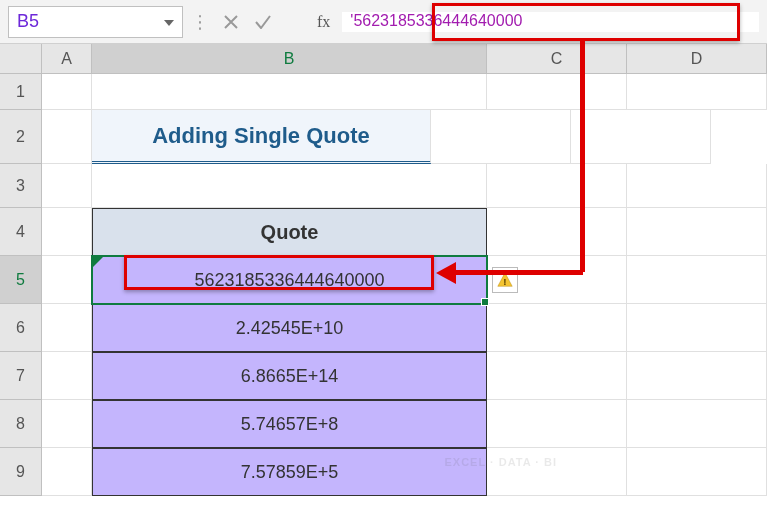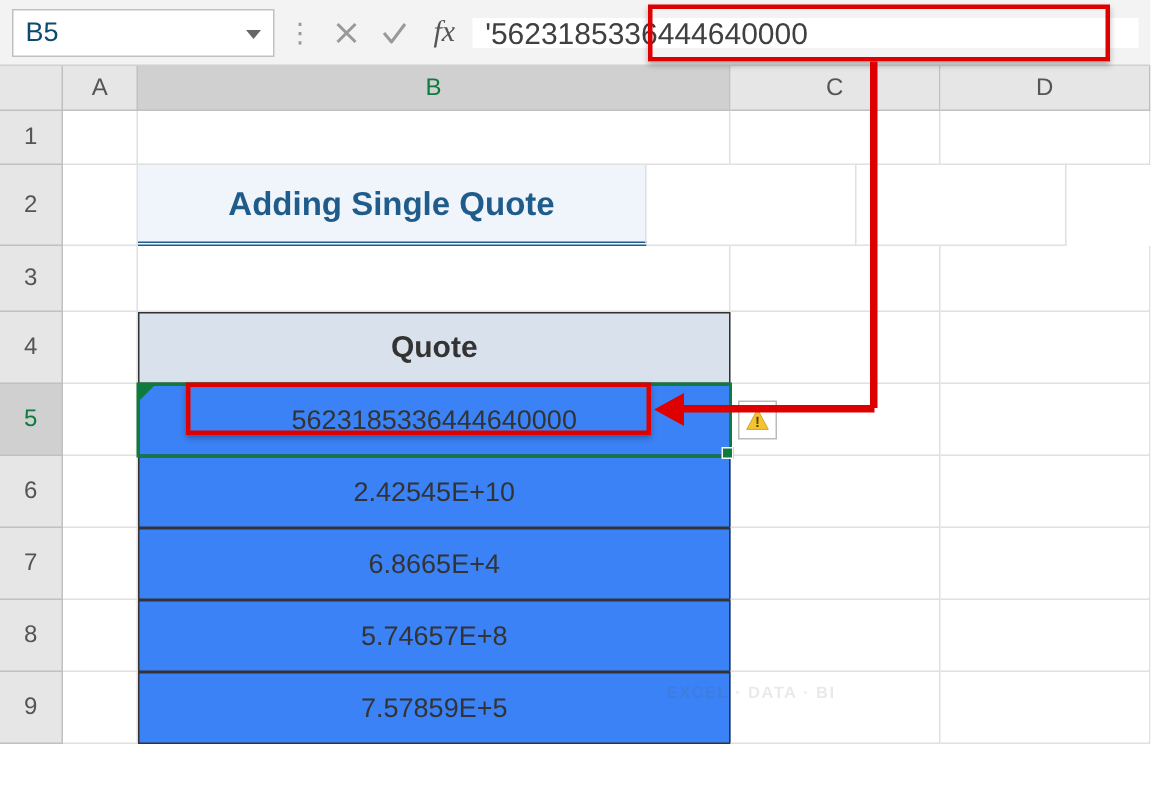--- a/index.html
+++ b/index.html
@@ -25,21 +25,21 @@
     .name-box {
       width: 175px;
       height: 32px;
       background: #ffffff;
       border: 1px solid #c0c0c0;
       display: flex;
       align-items: center;
       justify-content: space-between;
       padding: 0 8px;
       font-size: 18px;
-      color: #0c4a6e;
+      color: #6d28d9;
     }
     .name-box-dropdown {
       font-size: 12px;
       color: #666;
     }
     .fb-separator {
       color: #999;
       font-size: 18px;
       padding: 0 2px;
     }
@@ -51,34 +51,34 @@
     .fb-btn {
       width: 28px;
       height: 28px;
       display: flex;
       align-items: center;
       justify-content: center;
       color: #999;
       font-size: 18px;
     }
     .fx-label {
-      font-style: italic;
       font-family: 'Times New Roman', serif;
-      font-size: 20px;
+      font-size: 16px;
       color: #555;
       padding: 0 6px;
+      margin-left: 28px;
     }
     .formula-input {
       flex: 1;
       height: 20px;
       background: #ffffff;
       border: none;
-      font-size: 20px;
+      font-size: 16px;
       padding: 0 8px;
-      color: #404040;
+      color: #a21caf;
       position: relative;
     }
     .formula-highlight {
       position: absolute;
       border: 3px solid #de0000;
       box-shadow: 0 2px 4px rgba(0,0,0,0.3);
       pointer-events: none;
     }
     
     
@@ -170,21 +170,21 @@
       background: #d9e1ec;
       font-weight: 700;
       font-size: 20px;
       justify-content: center;
       border: 1px solid #333 !important;
     }
     
     .data-cell {
       justify-content: center;
       border: 1px solid #333 !important;
-      background: #3b82f6;
+      background: #c4b5fd;
       text-align: right;
     }
     
     
     .selected-cell {
       outline: 2px solid #0f7b3f;
       outline-offset: -1px;
       z-index: 2;
     }
     .selected-cell::after {
@@ -356,21 +356,21 @@
 
         <div class="grid-row">
           <div class="cell col-A rh-6"></div>
           <div class="cell data-cell col-B rh-6">2.42545E+10</div>
           <div class="cell col-C rh-6"></div>
           <div class="cell col-D rh-6"></div>
         </div>
 
         <div class="grid-row">
           <div class="cell col-A rh-7"></div>
-          <div class="cell data-cell col-B rh-7">6.8665E+4</div>
+          <div class="cell data-cell col-B rh-7">6.8665E+14</div>
           <div class="cell col-C rh-7"></div>
           <div class="cell col-D rh-7"></div>
         </div>
 
         <div class="grid-row">
           <div class="cell col-A rh-8"></div>
           <div class="cell data-cell col-B rh-8">5.74657E+8</div>
           <div class="cell col-C rh-8"></div>
           <div class="cell col-D rh-8"></div>
         </div>

